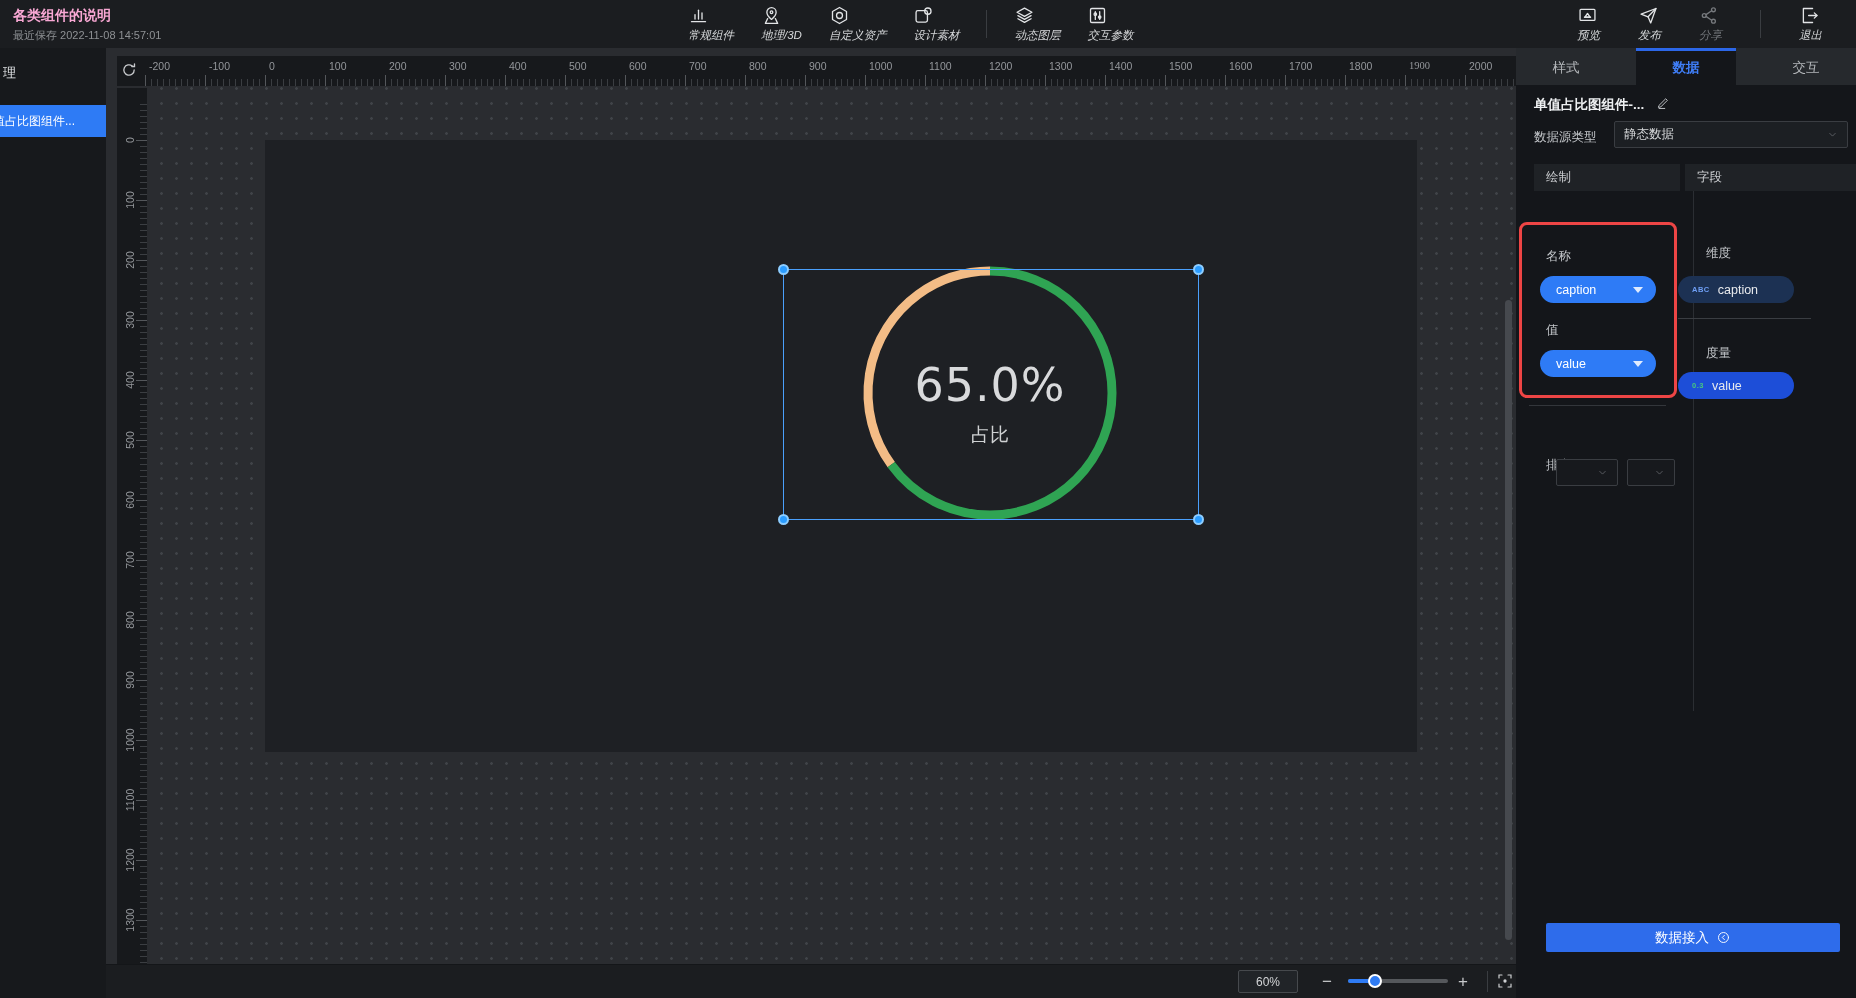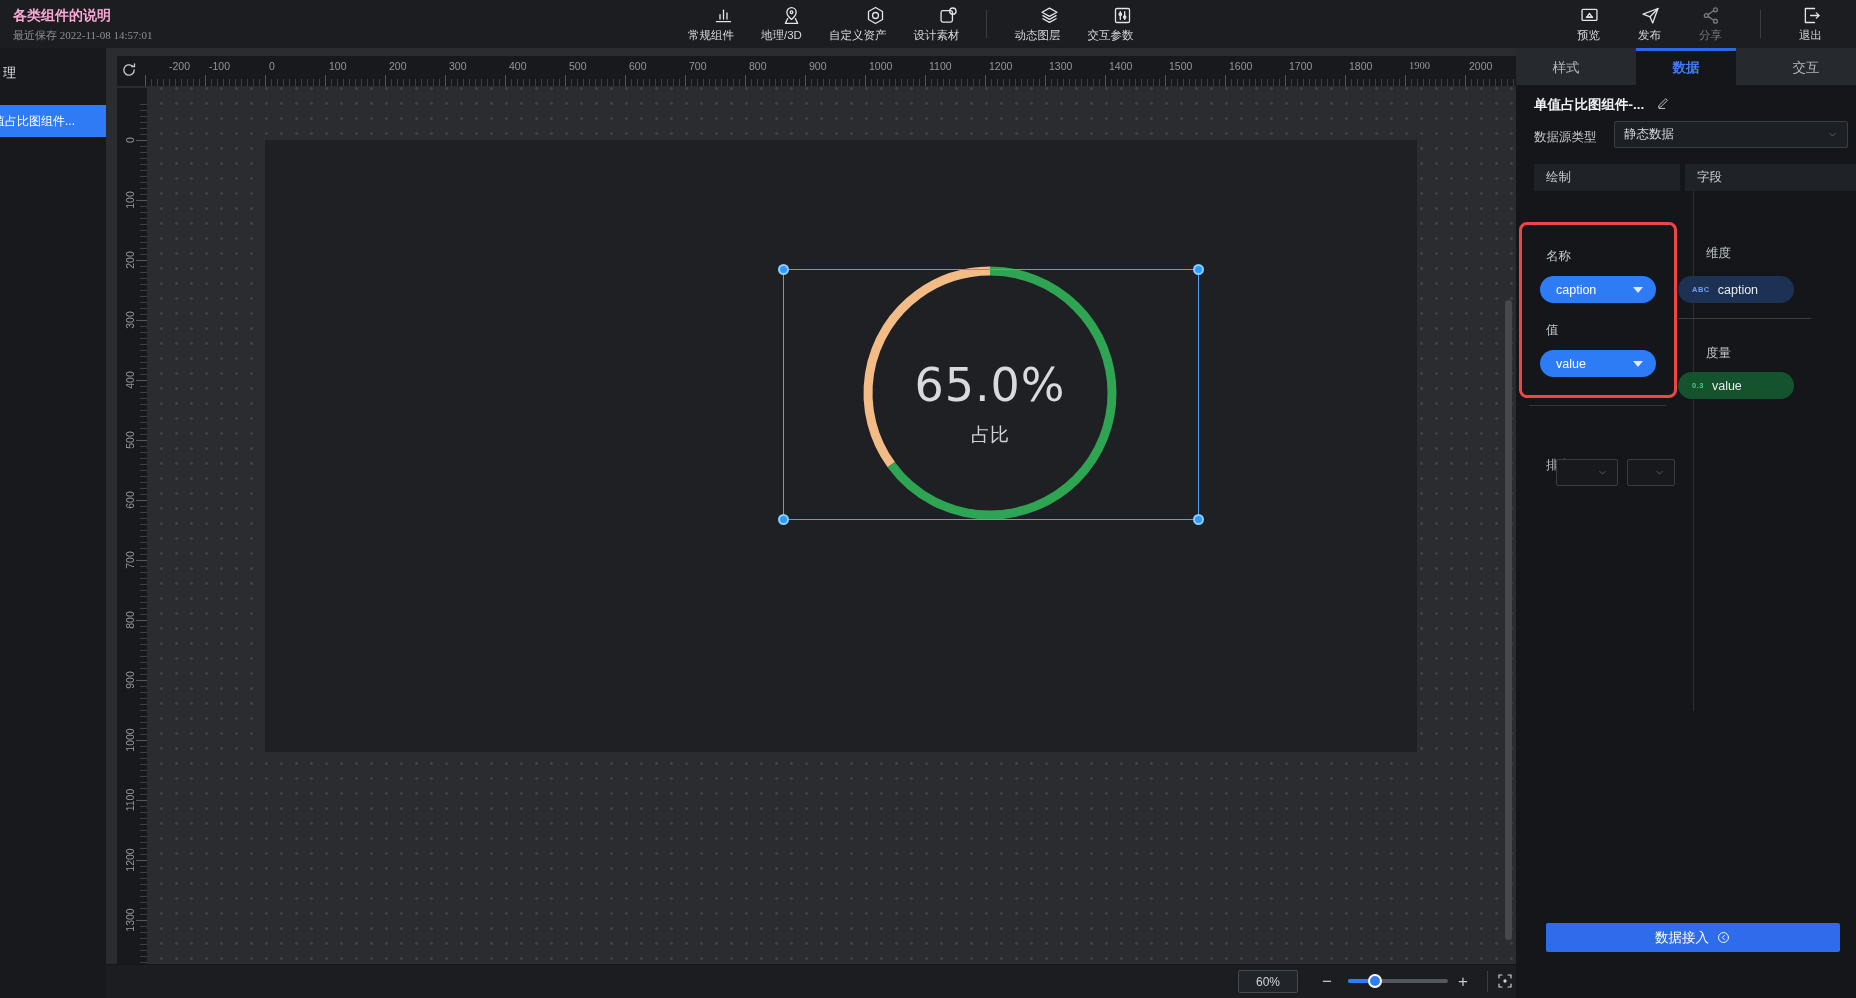--- a/index.html
+++ b/index.html
@@ -1,23 +1,23 @@
 <!DOCTYPE html>
 <html><head>
 <meta charset="utf-8">
 <style>
   html,body{margin:0;padding:0;background:#0e0f11;font-family:"Liberation Sans",sans-serif;}
   #app{position:relative;width:1856px;height:998px;overflow:hidden;background:#1b1d20;}
   
   .topbar{position:absolute;left:0;top:0;width:1856px;height:48px;background:#1b1d20;z-index:50;}
   .doc-title{position:absolute;left:13px;top:7px;font-size:14px;font-weight:bold;color:#f9a8d4;}
-  .doc-subtitle{position:absolute;left:13px;top:28px;font-size:11px;color:#8e9194;font-family:Liberation Serif, serif;}
+  .doc-subtitle{position:absolute;left:13px;top:28px;font-size:11px;color:#8e9194;}
   .center-tools{position:absolute;left:688px;top:0;height:48px;display:flex;align-items:center;gap:27px;}
   .right-tools{position:absolute;right:34px;top:0;height:48px;display:flex;align-items:center;gap:38px;}
-  .tool{display:flex;flex-direction:column;align-items:flex-end;gap:2px;cursor:pointer;}
+  .tool{display:flex;flex-direction:column;align-items:flex-start;gap:2px;cursor:pointer;font-style:italic;}
   .tool svg{width:21px;height:21px;stroke:#e2e4e6;fill:none;stroke-width:1.5;stroke-linecap:round;stroke-linejoin:round;}
   .tlabel{font-size:11.5px;color:#d5d7d9;white-space:nowrap;}
   .tool.dimmed svg{stroke:#76797d;}
   .tool.dimmed .tlabel{color:#76797d;}
   .vdiv{width:1px;height:28px;background:#3a3d41;}
   
   .sidebar{position:absolute;left:0;top:48px;width:106px;height:950px;background:#17191c;border-right:1px solid #0b0c0e;overflow:hidden;}
   .sb-header{position:absolute;left:3px;top:16px;font-size:13px;color:#e0e2e4;}
   .sb-item{position:absolute;left:0;top:57px;width:106px;height:32px;background:#2e7bf5;color:#fff;
            font-size:12px;display:flex;align-items:center;overflow:hidden;cursor:pointer;}
@@ -189,21 +189,21 @@
     <div class="sb-item">
       <span>值占比图组件...</span>
     </div>
   </aside>
 
   <section class="canvas-area">
     <div class="dots"></div>
 
     <div id="ruler-top">
         <div class="tick-h" style="left: 28px;"></div>
-        <div class="rlab-h" style="left: 32px; margin-left: 20px;">-200</div>
+        <div class="rlab-h" style="left: 32px;">-200</div>
         <div class="tick-h" style="left: 88px;"></div>
         <div class="rlab-h" style="left: 92px;">-100</div>
         <div class="tick-h" style="left: 148px;"></div>
         <div class="rlab-h" style="left: 152px;">0</div>
         <div class="tick-h" style="left: 208px;"></div>
         <div class="rlab-h" style="left: 212px;">100</div>
         <div class="tick-h" style="left: 268px;"></div>
         <div class="rlab-h" style="left: 272px;">200</div>
         <div class="tick-h" style="left: 328px;"></div>
         <div class="rlab-h" style="left: 332px;">300</div>
@@ -375,21 +375,21 @@
     <div id="red-box" style="border-color: rgb(238, 69, 69);"></div>
     <div class="colline"></div>
 
     <div class="plabel" style="left:190px;top:197px;">维度</div>
     <div class="tag" style="left:162px;top:228px;background:#1c3153;">
       <span class="badge" style="color:#6f9ff5;">ABC</span>
       <span class="tagtext">caption</span>
     </div>
     <div class="hline" style="left:162px;top:270px;width:133px;background:#3a3d42;"></div>
     <div class="plabel" style="left:190px;top:297px;">度量</div>
-    <div class="tag" style="left:162px;top:324px;background:#14532d;">
+    <div class="tag" style="left:162px;top:324px;background:#1d4ed8;">
       <span class="badge" style="color:#46c87e;">0.3</span>
       <span class="tagtext">value</span>
     </div>
 
     <div class="footer-btn">
       <span>数据接入</span>
       <svg viewBox="0 0 24 24">
           <circle cx="12" cy="12" r="8"></circle>
           <path d="M13.5 8.5L10 12l3.5 3.5"></path>
         </svg>

